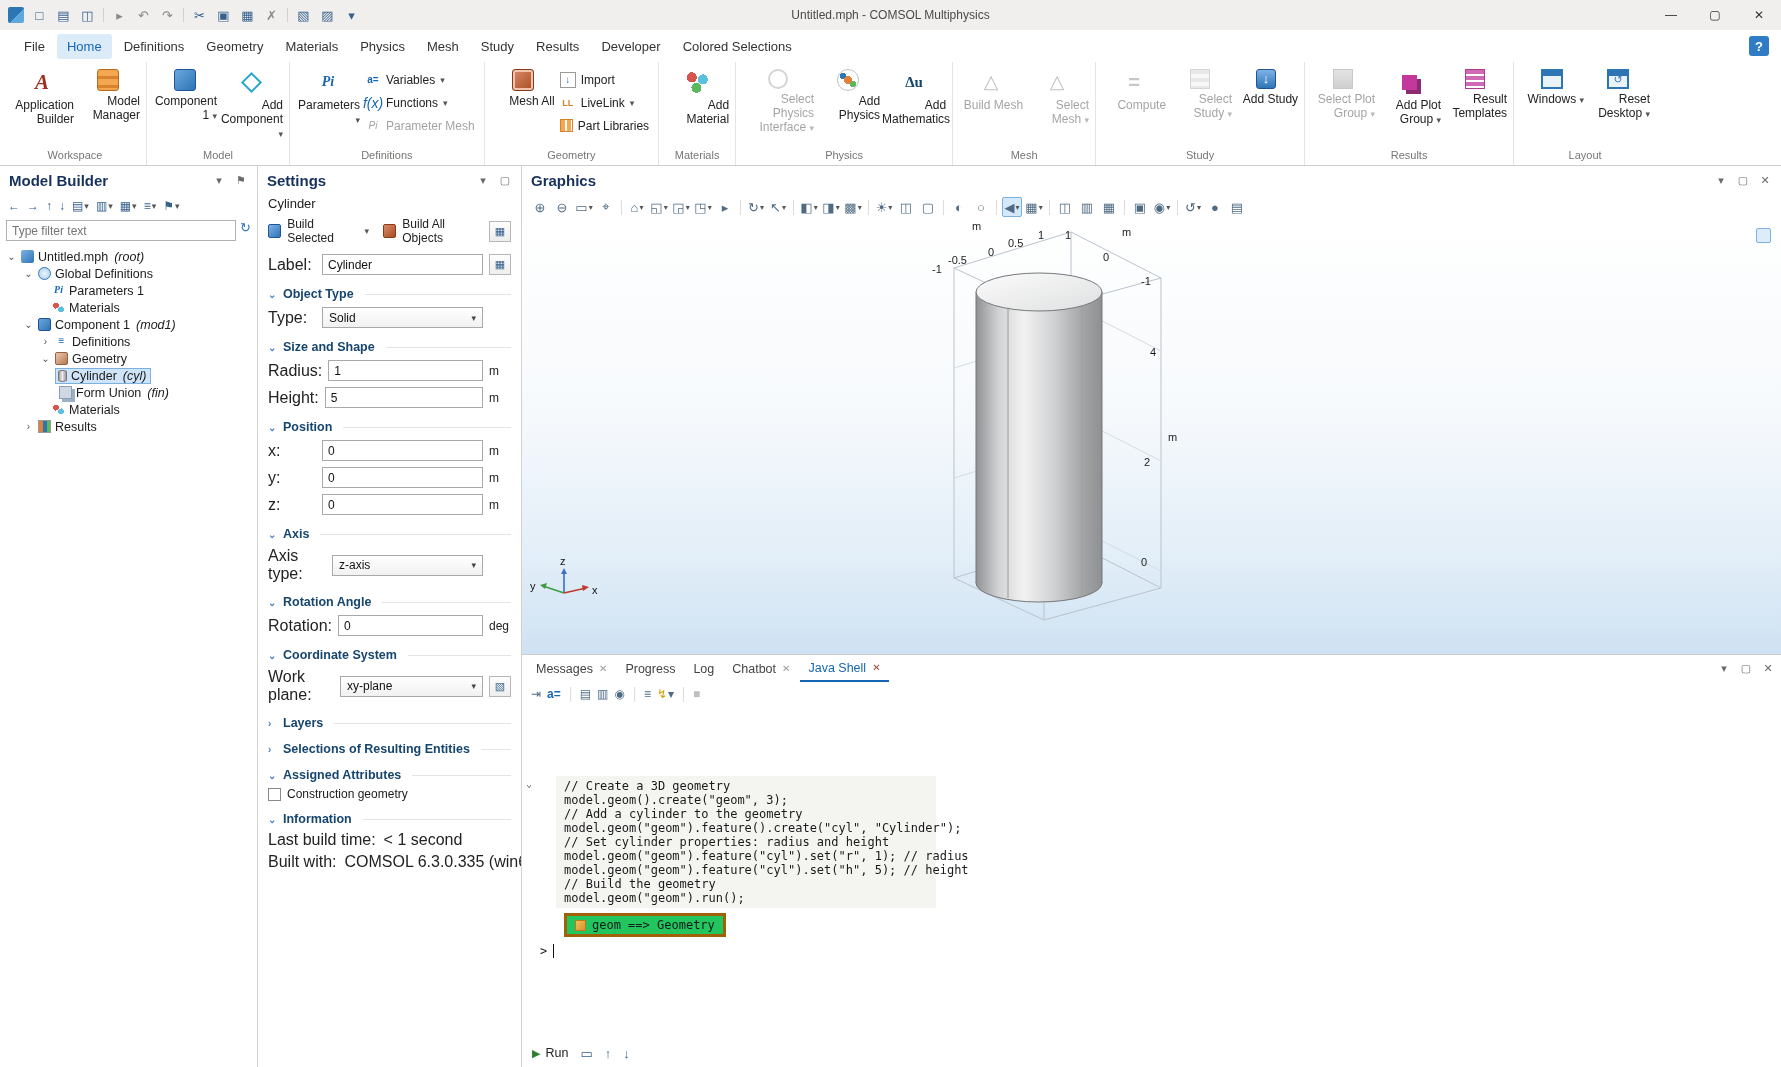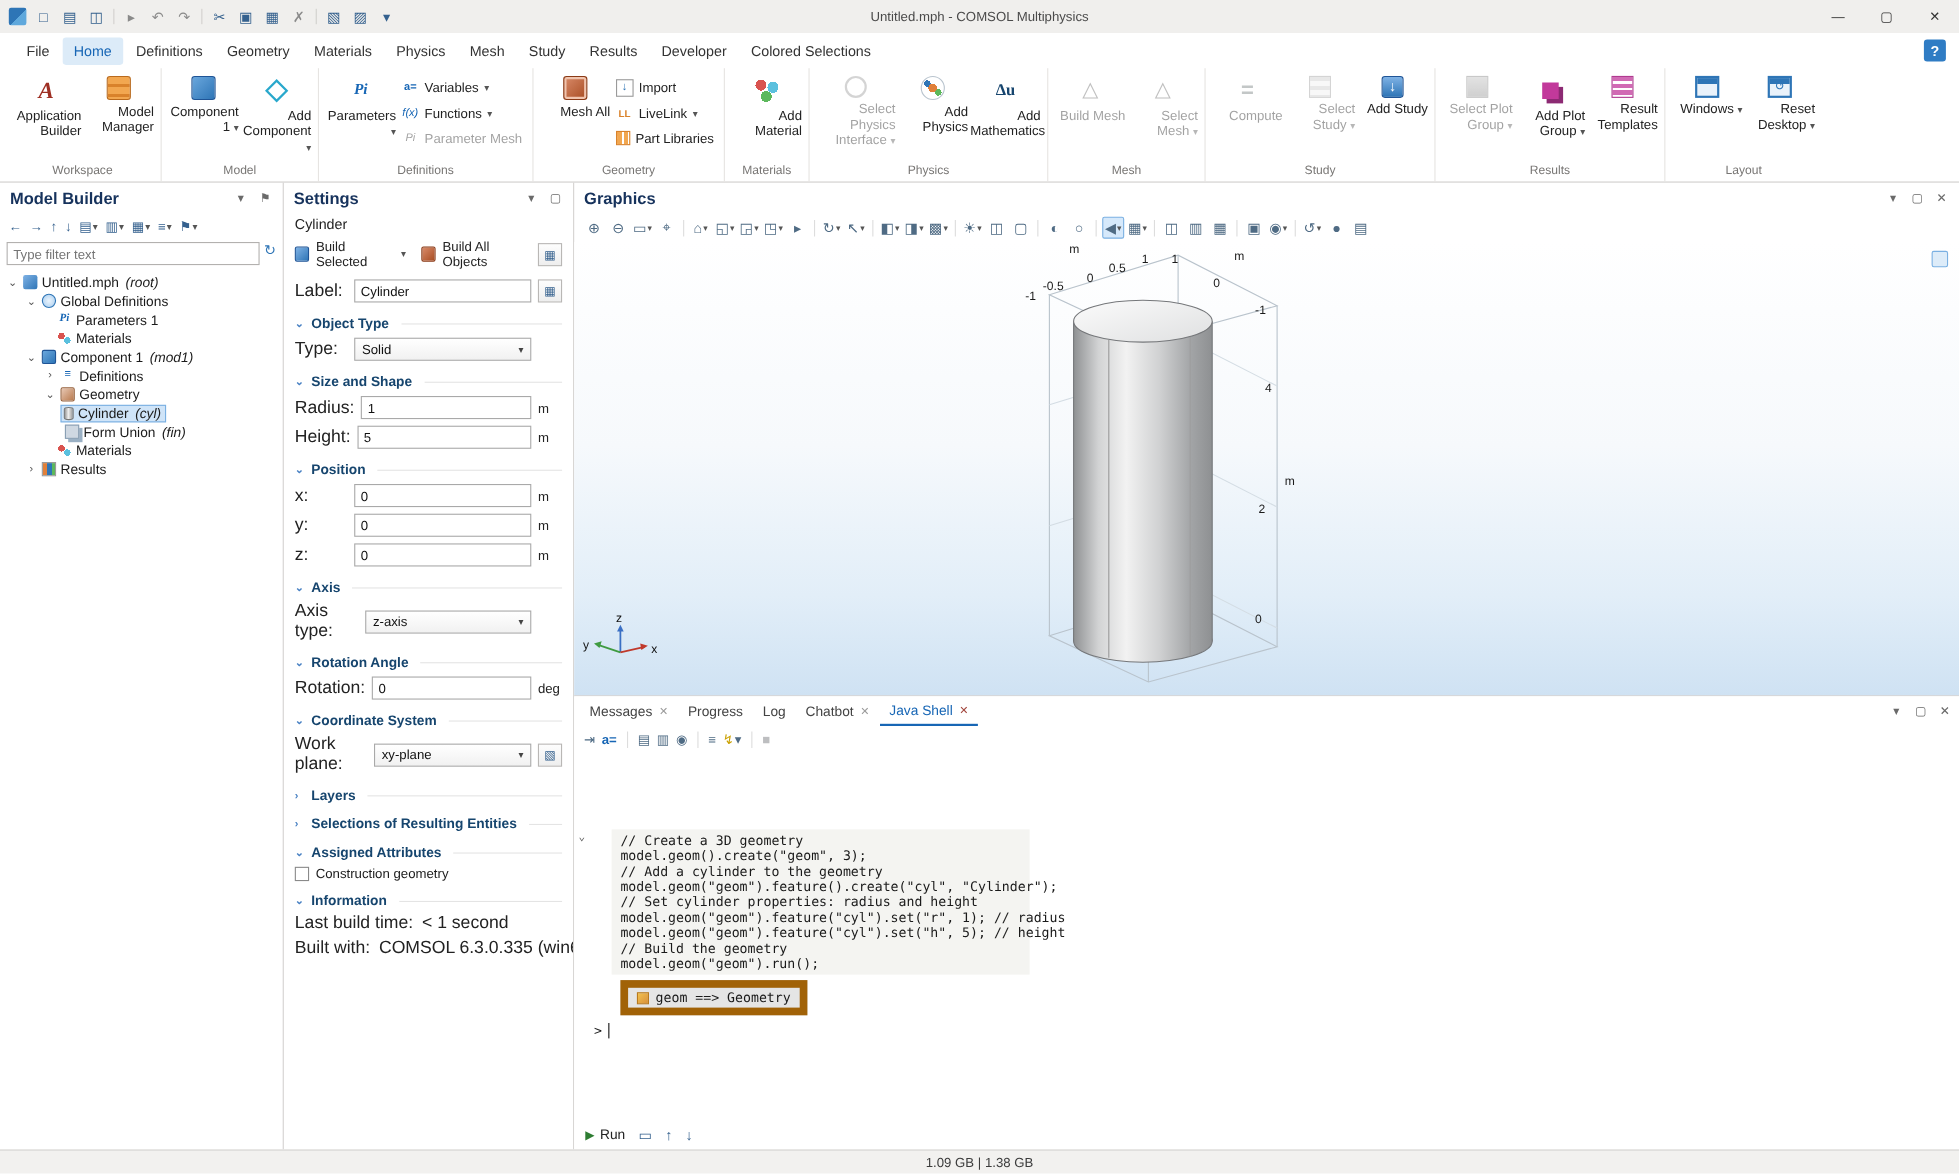--- a/index.html
+++ b/index.html
@@ -89,21 +89,21 @@
 .ctab{display:flex;align-items:center;gap:6px;padding:5px 8px;color:#444}
 .ctab .x{font-size:10px;color:#9a9a9a}
 .ctab.active{color:#1766b5;border-bottom:2px solid #1766b5}
 .ctab.active .x{color:#a2453c}
 .ctools{height:24px;display:flex;align-items:center;gap:6px;padding:0 9px;color:#4f6b84;font-size:12px}
 .cti{display:flex;align-items:center;gap:1px}
 .cbody{flex:1;font-family:"DejaVu Sans Mono",monospace;font-size:12px;color:#1a1a1a;padding:6px 0 0 12px;position:relative;overflow:hidden}
 .fold{position:absolute;left:4px;top:72px;font-size:10px;color:#555}
 .codebox{margin:64px 0 0 22px;background:#f4f4f1;width:380px;padding:3px 8px;line-height:14px}
 .codeline{white-space:pre}
-.chip{display:inline-flex;align-items:center;gap:6px;margin:5px 0 0 30px;padding:2px 8px;font-family:"DejaVu Sans Mono",monospace;font-size:12px;background:#e5e5e5;border:7px solid #a16207}
+.chip{display:inline-flex;align-items:center;gap:6px;margin:5px 0 0 30px;padding:2px 8px;font-family:"DejaVu Sans Mono",monospace;font-size:12px;background:#22c55e;border:3px solid #a16207}
 .chip.sel{background:#fdf6d8;border:1px solid #5b9bd5}
 .promptline{margin:7px 0 0 6px;display:flex;align-items:center;gap:6px}
 .cursor{width:1px;height:14px;background:#111}
 .cbot{height:28px;display:flex;align-items:center;gap:12px;padding:0 10px;font-size:12.5px}
 .runbtn{display:flex;align-items:center;gap:5px;color:#222}
 .runico{color:#2e7d32;font-size:11px}
 .cbi{color:#35618e;font-size:13px}
 
 .statusbar{flex:0 0 22px;background:#f2f1ef;border-top:1px solid #d5d3d1;display:flex;align-items:center;justify-content:center;font-size:12px;color:#3c3c3c}
 .gfx-svg text{font-family:"Liberation Sans",sans-serif}
@@ -194,21 +194,21 @@
           <span class="bigicon" style="font:italic bold 14px 'Liberation Serif',serif;color:#1766b5">Pi</span>
           <span class="capwrap"><span>Parameters</span> <span class="rcaret">▾</span></span>
         </div>
         <div class="rsm-col">
           <div class="rsm">
             <span class="smicon" style="color:#1766b5;font-weight:bold">a=</span>
             <span>Variables</span>
             <span class="rcaret">▾</span>
           </div>
           <div class="rsm">
-            <span class="smicon" style="color:#1766b5;font-style:italic;font-size:10px">f(x)</span>
+            <span class="smicon" style="color:#1766b5;font-style:italic;font-size:14px">f(x)</span>
             <span>Functions</span>
             <span class="rcaret">▾</span>
           </div>
           <div class="rsm dis">
             <span class="smicon" style="font-style:italic">Pi</span>
             <span>Parameter Mesh</span>
           </div>
         </div>
       </div>
       <div class="rlabel">Definitions</div>
@@ -811,16 +811,13 @@
             <span>Run</span>
           </span>
           <span class="cbi">▭</span>
           <span class="cbi">↑</span>
           <span class="cbi">↓</span>
         </div>
       </div>
     </div>
   </div>
 
-  <div class="statusbar">
-    <span>1.09 GB | 1.38 GB</span>
-  </div>
 </div>
 
 </body></html>

